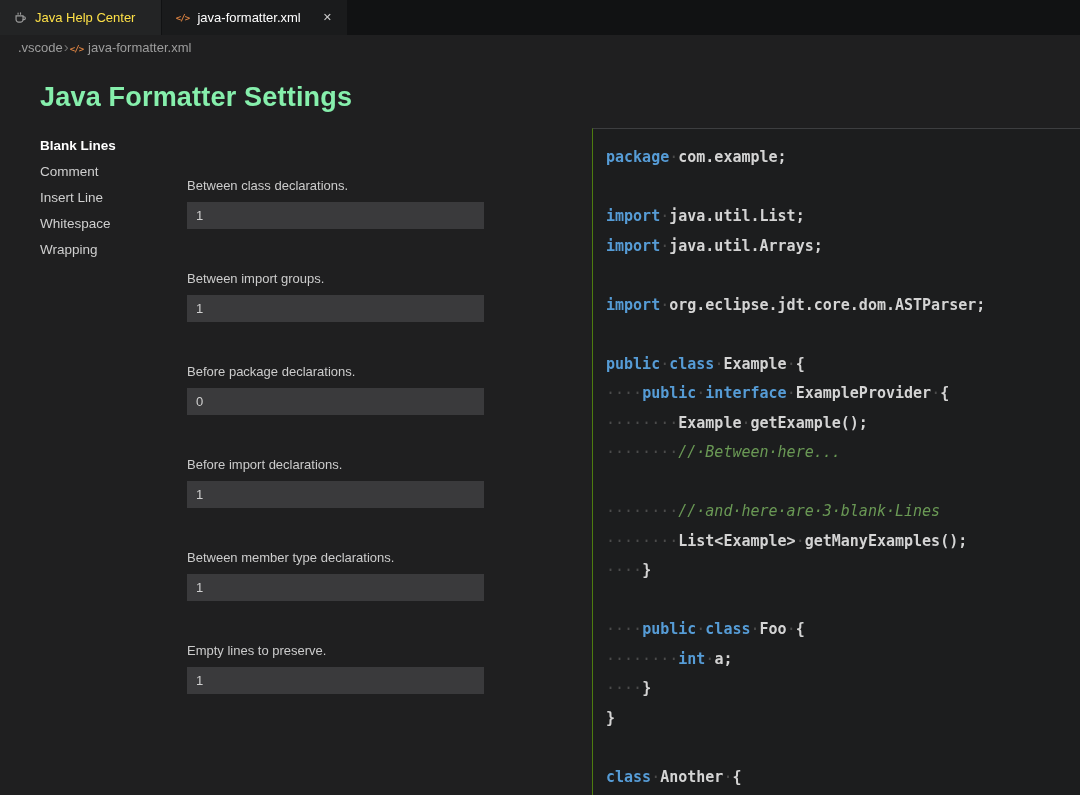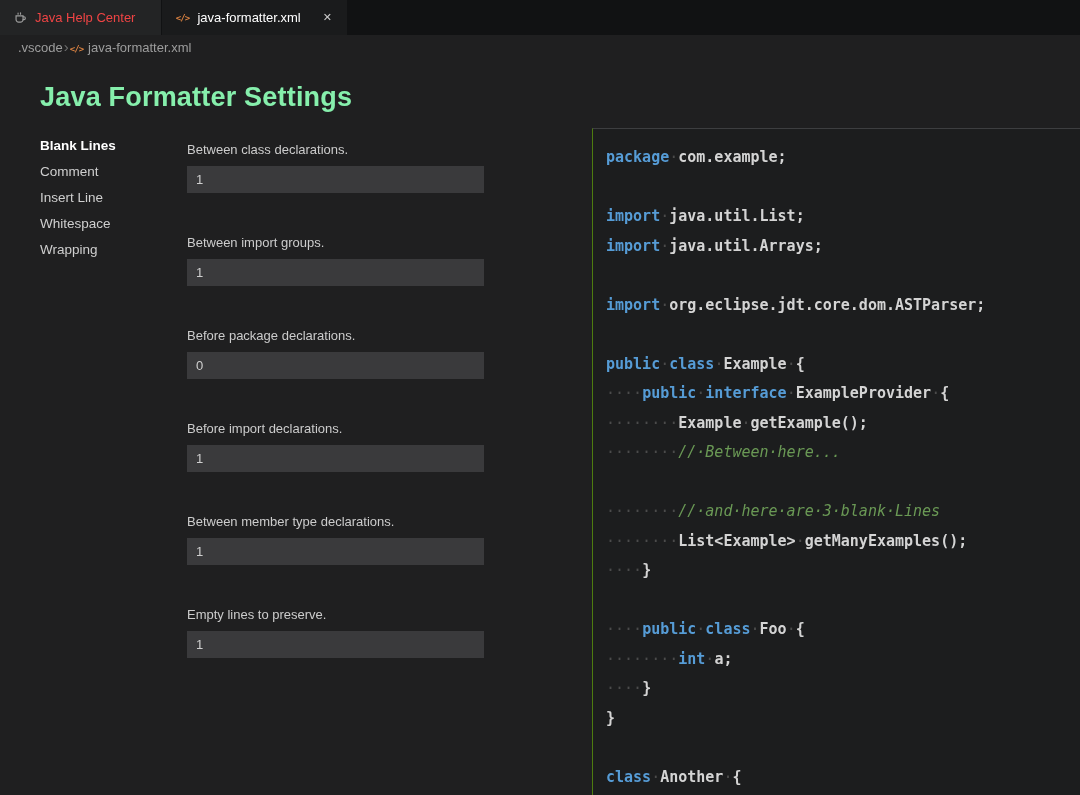--- a/index.html
+++ b/index.html
@@ -11,21 +11,21 @@
     position:relative; width:1080px; height:795px; overflow:hidden;
     background:#1f1f20; font-family:"Liberation Sans", sans-serif;
   }
   
   .tabbar{
     position:absolute; top:0; left:0; width:100%; height:35px;
     background:#111213; display:flex; align-items:stretch;
   }
   .tab{
     display:flex; align-items:center; gap:7px;
-    padding:0 26px 0 12px; font-size:13px; color:#ef4444;
+    padding:0 26px 0 12px; font-size:13px; color:#fde047;
     background:#232425; margin-right:1px; cursor:pointer; white-space:nowrap;
   }
   .tab.active{ background:#1a1b1c; color:#ffffff; padding-right:12px; }
   .tab-icon{ width:16px; display:flex; justify-content:center; align-items:center; }
   .tab-close{ margin-left:12px; font-size:11px; color:#cccccc; padding:1px 3px; border-radius:3px; }
   .xml-glyph{
     font-family:"DejaVu Sans Mono", monospace; font-size:9px; font-weight:700;
     color:var(--xml); letter-spacing:-1px;
   }
   
@@ -40,21 +40,21 @@
   .title{
     position:absolute; left:40px; top:82px;
     font-size:27px; font-weight:600; color:#86efac; letter-spacing:0.2px;
   }
   .sidebar{ position:absolute; left:40px; top:133px; width:140px; }
   .nav-item{
     font-size:13.5px; line-height:26px; color:#cfcfcf; cursor:pointer; white-space:nowrap;
   }
   .nav-item.active{ font-weight:700; color:#ffffff; }
   .settings{ position:absolute; left:187px; top:141px; width:297px; }
-  .field{ margin-bottom:41px; }
+  .field{ margin-bottom:41px;margin-top:36px; }
   .field-label{ font-size:13px; color:#cccccc; line-height:18px; margin-bottom:7px; }
   .field-input{
     width:100%; height:27px; background:#3a3a3c; border:none; outline:none;
     color:#cfcfcf; font-size:13px; padding:0 9px;
     font-family:"Liberation Sans", sans-serif;
   }
   
   .preview{
     position:absolute; left:592px; top:128px; right:0; bottom:0;
     background:#1c1d1e; border-top:1px solid #3d3e40; border-left:1px solid #4d7c0f;

